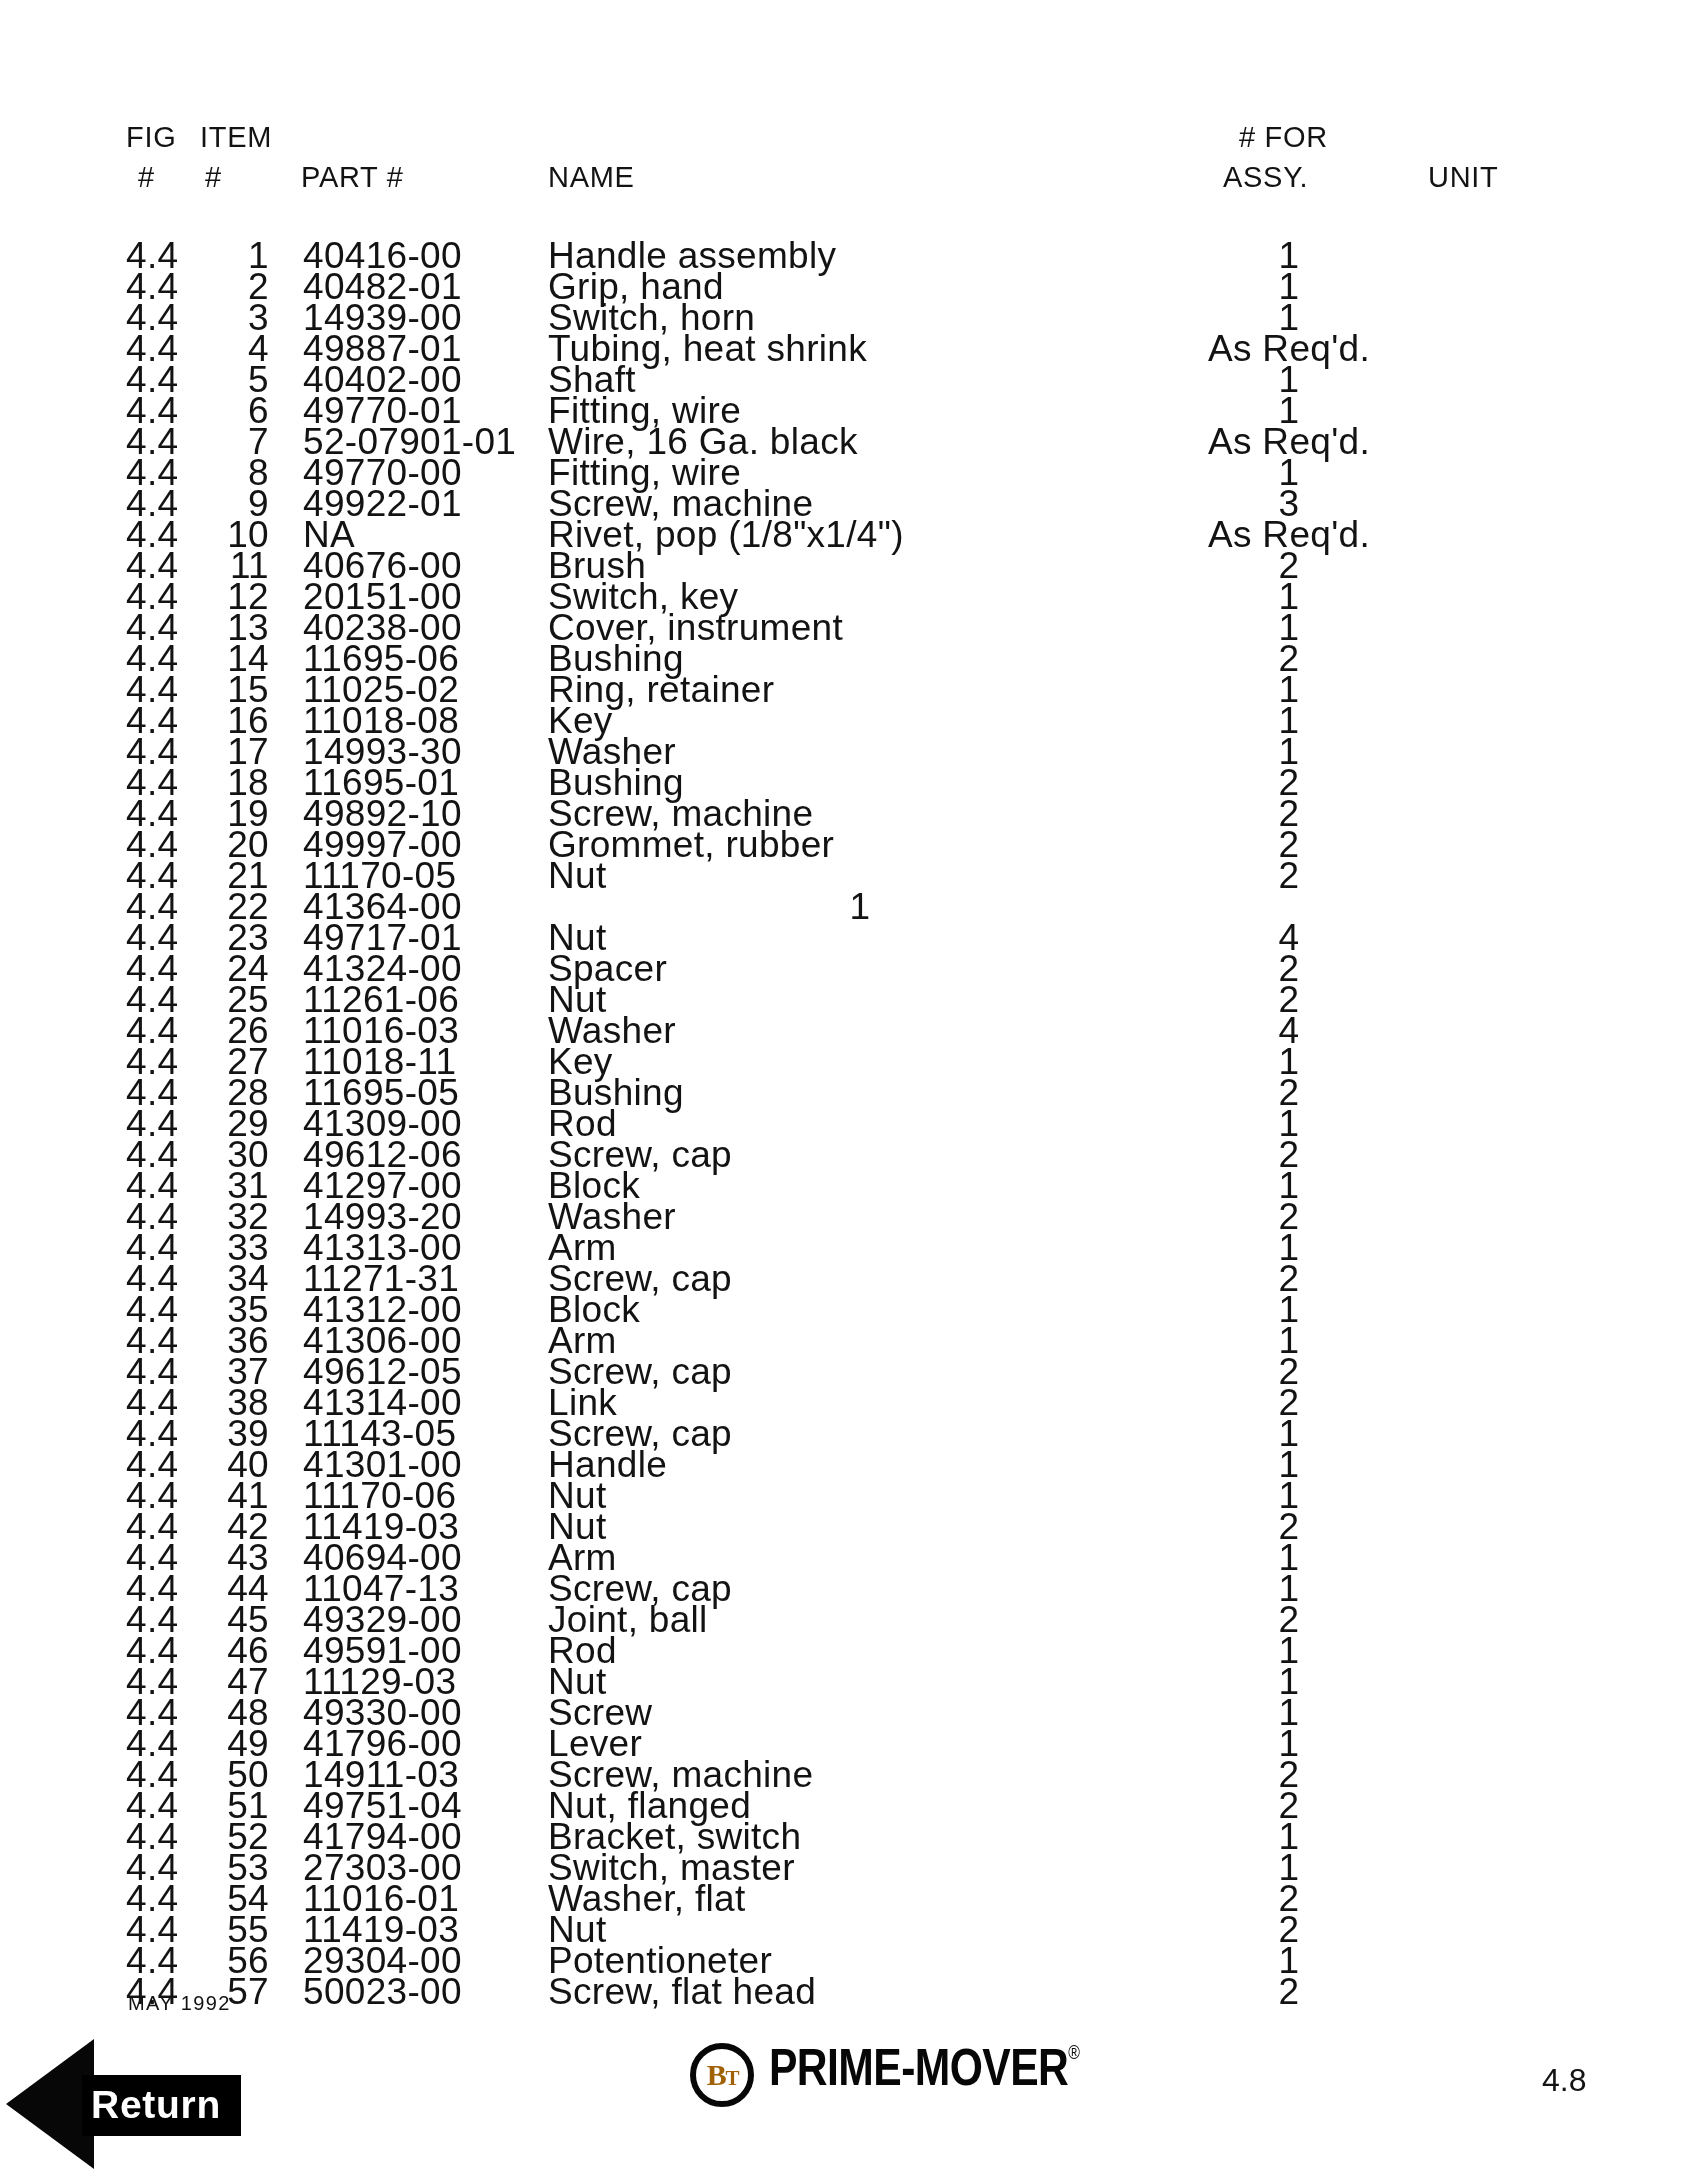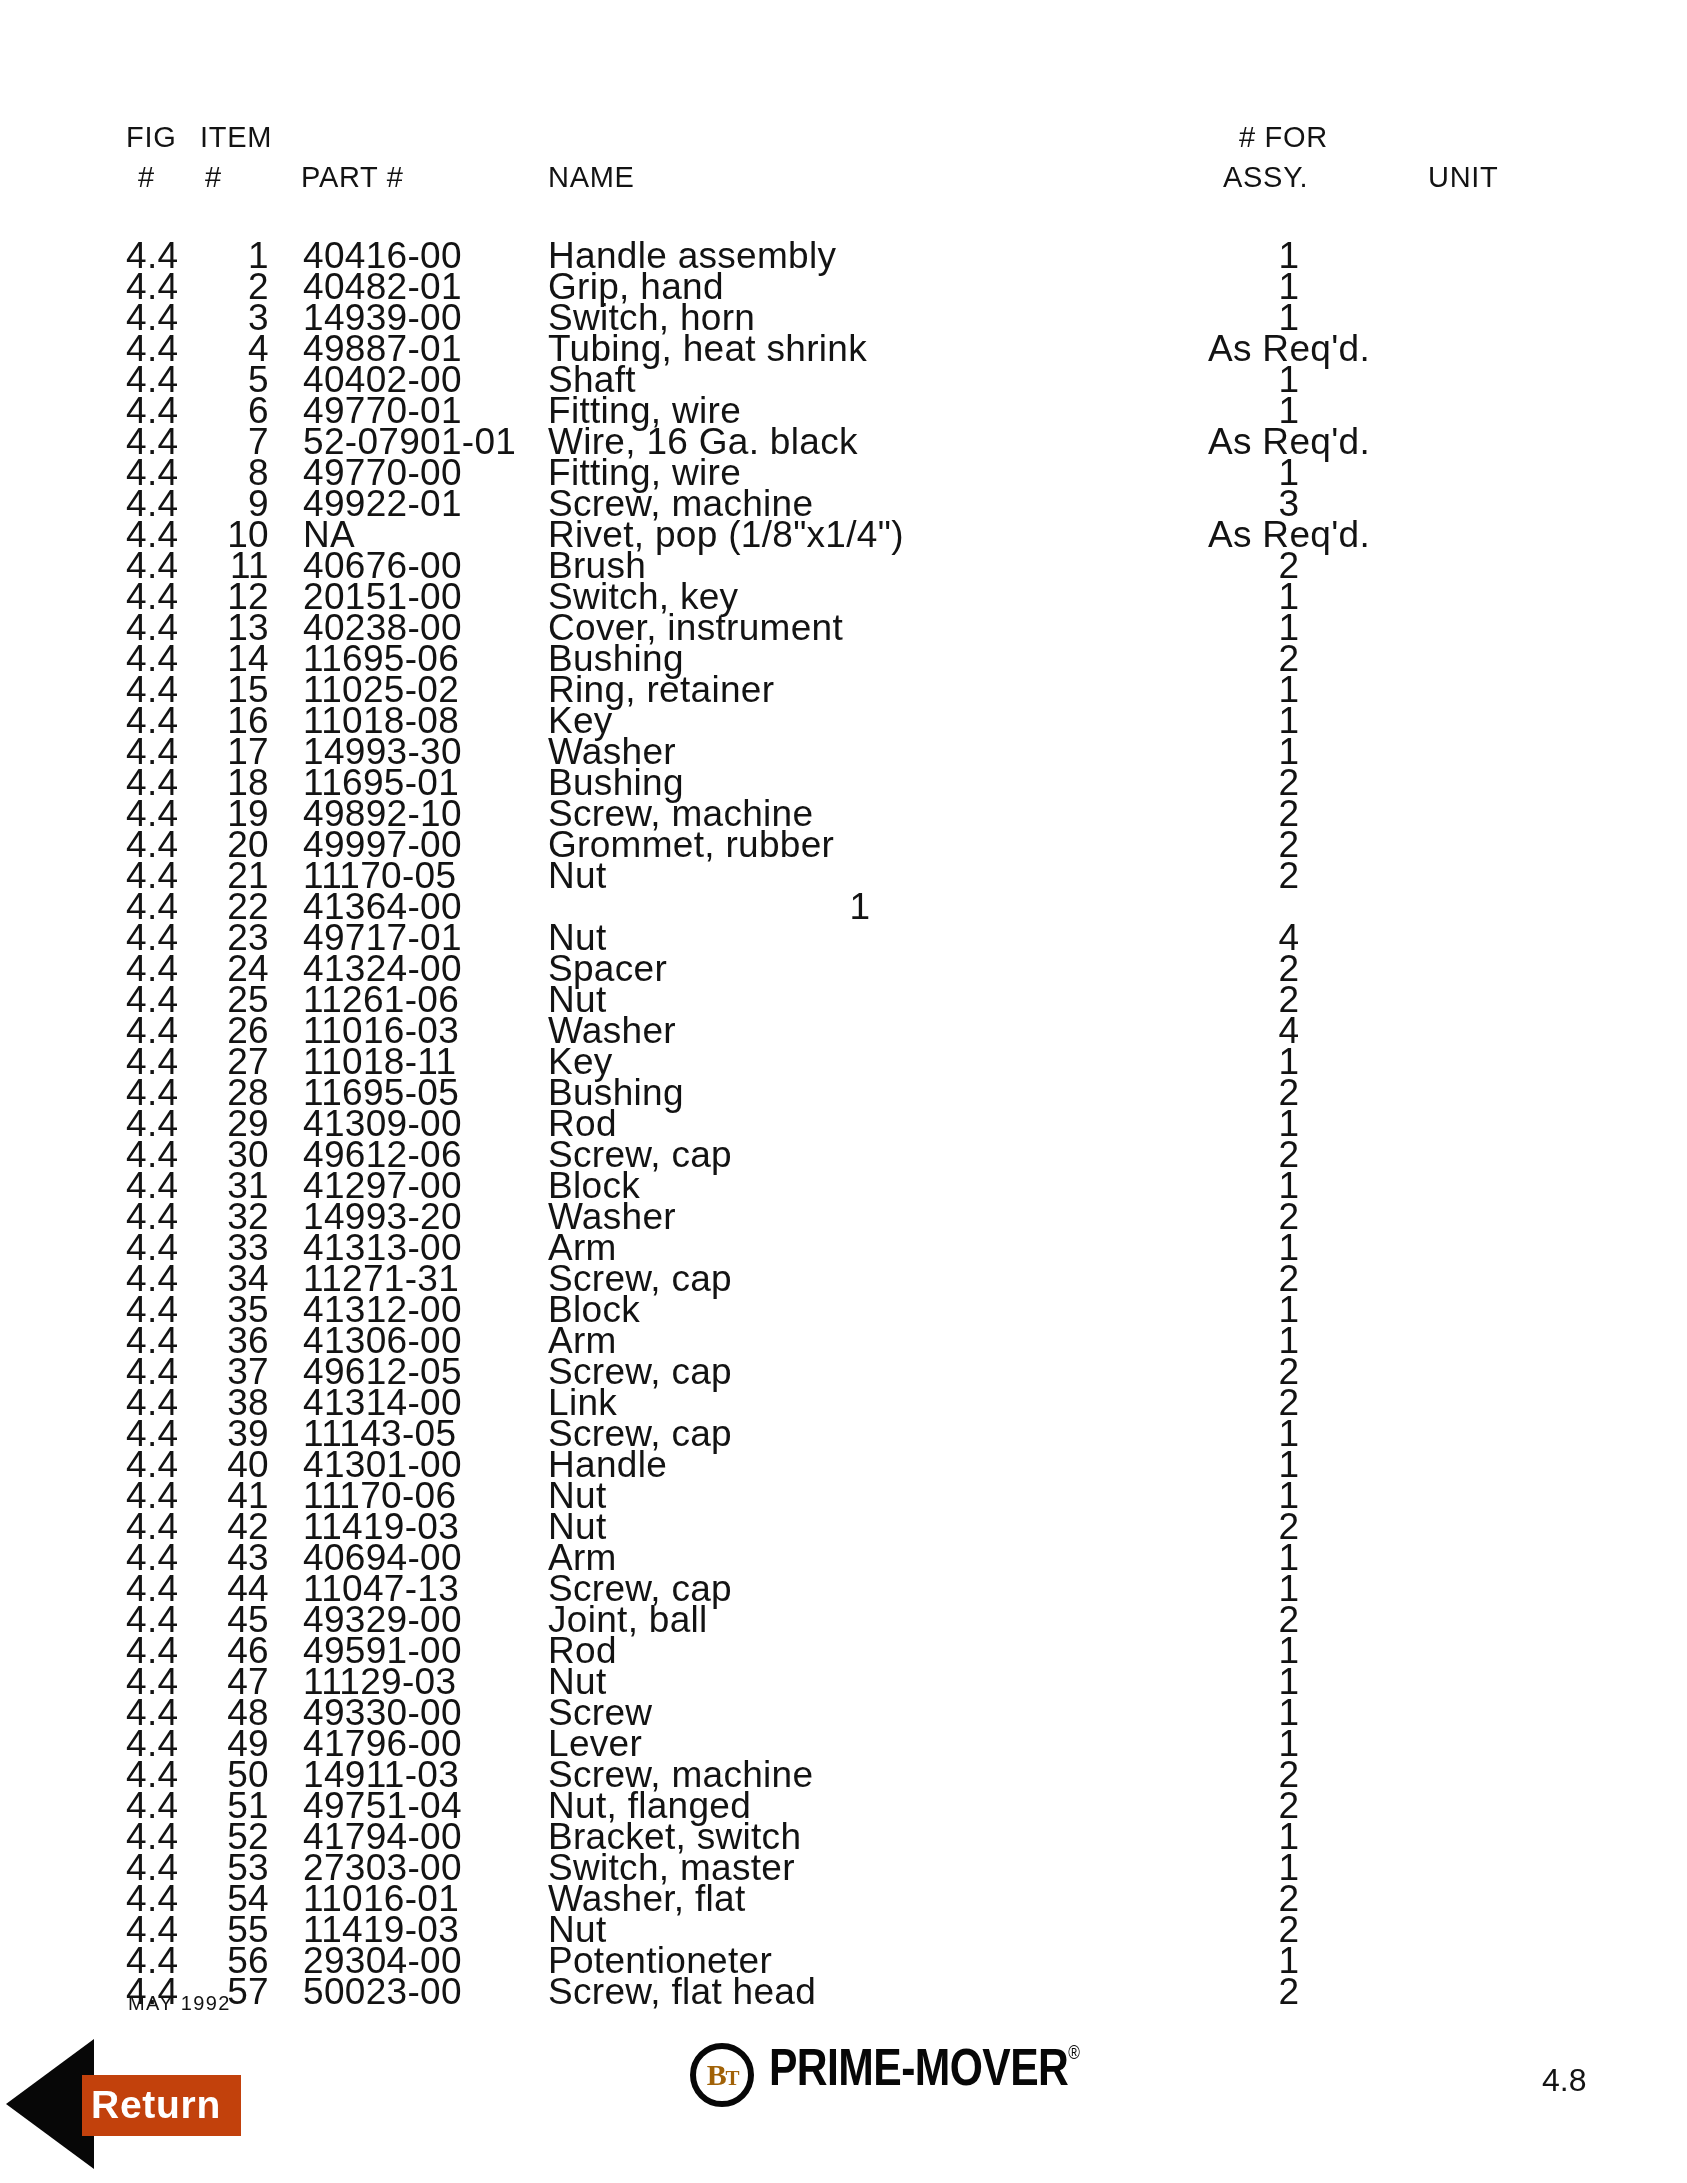--- a/index.html
+++ b/index.html
@@ -25,21 +25,21 @@
   .date { position:absolute; left:128px; top:1992px; font-size:20px; letter-spacing:1.4px; }
   .page-num { position:absolute; left:1542px; top:2062px; font-size:32px; }
   .return-btn { position:absolute; left:5.5px; top:2039px; width:238px; height:132px; cursor:pointer; }
   .return-tri {
     position:absolute; left:0; top:0; width:0; height:0;
     border-top:65px solid transparent; border-bottom:65px solid transparent;
     border-right:88px solid #070707;
   }
   .return-rect {
     position:absolute; left:76px; top:36px; width:159px; height:61px;
-    background:#c2410c; color:#ffffff; font-size:39px; font-weight:bold;
+    background:#000000; color:#ffffff; font-size:39px; font-weight:bold;
     line-height:59px; padding-left:9.6px; box-sizing:border-box; letter-spacing:0.7px;
   }
   
   .brand { position:absolute; left:689px; top:2037px; height:76px; }
   .brand-circle {
     position:absolute; left:1.4px; top:5.5px; width:52px; height:52px;
     border:6.2px solid #070707; border-radius:50%;
     display:flex; align-items:center; justify-content:center;
     font-family:"Liberation Serif", serif; font-weight:bold; font-size:30px;
     font-variant:small-caps; color:#a16207; letter-spacing:-1.4px;

